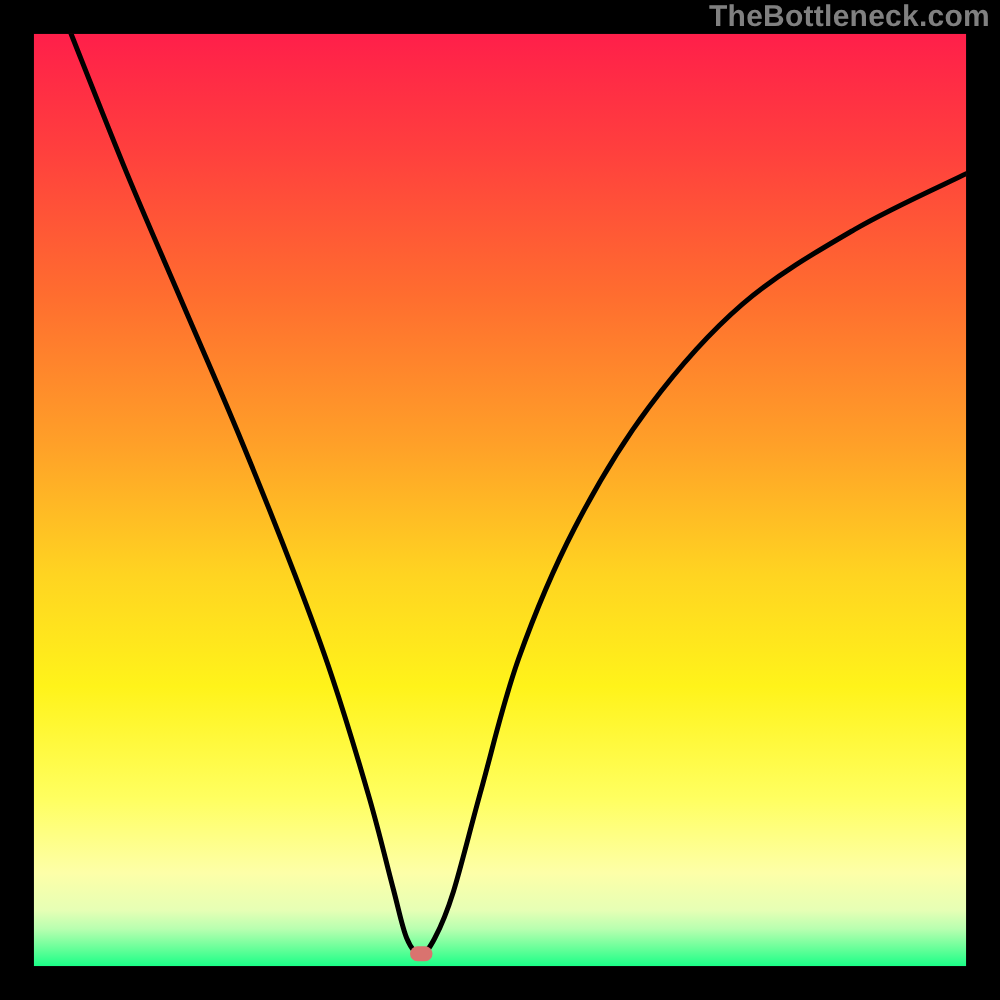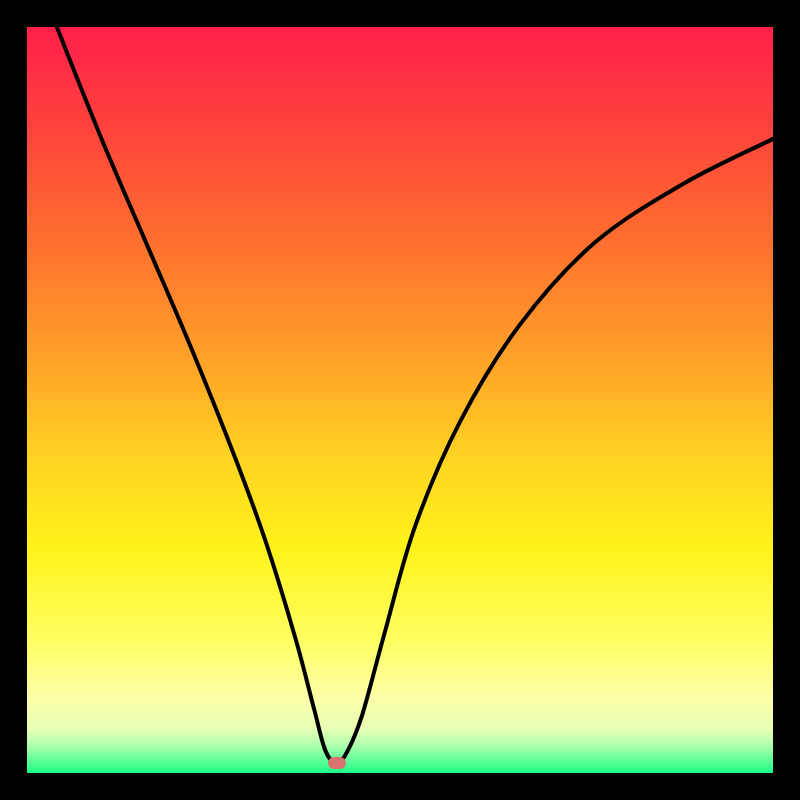--- a/index.html
+++ b/index.html
@@ -52,20 +52,21 @@
     border-radius: 6px;
     transform: translate(-50%, -50%);
     z-index: 10;
   }
 </style>
 </head>
 <body>
 
 <div class="outer">
 
+  <div class="watermark">TheBottleneck.com</div>
 
   <div class="plot-area">
 
     <svg class="gradient-bg" viewBox="0 0 100 100" preserveAspectRatio="none">
       <defs>
         <linearGradient id="bgGrad" x1="0" y1="0" x2="0" y2="1">
             <stop offset="0%" stop-color="#ff1f4a"></stop>
             <stop offset="12%" stop-color="#ff3e3e"></stop>
             <stop offset="28%" stop-color="#ff6d2f"></stop>
             <stop offset="44%" stop-color="#ffa028"></stop>

